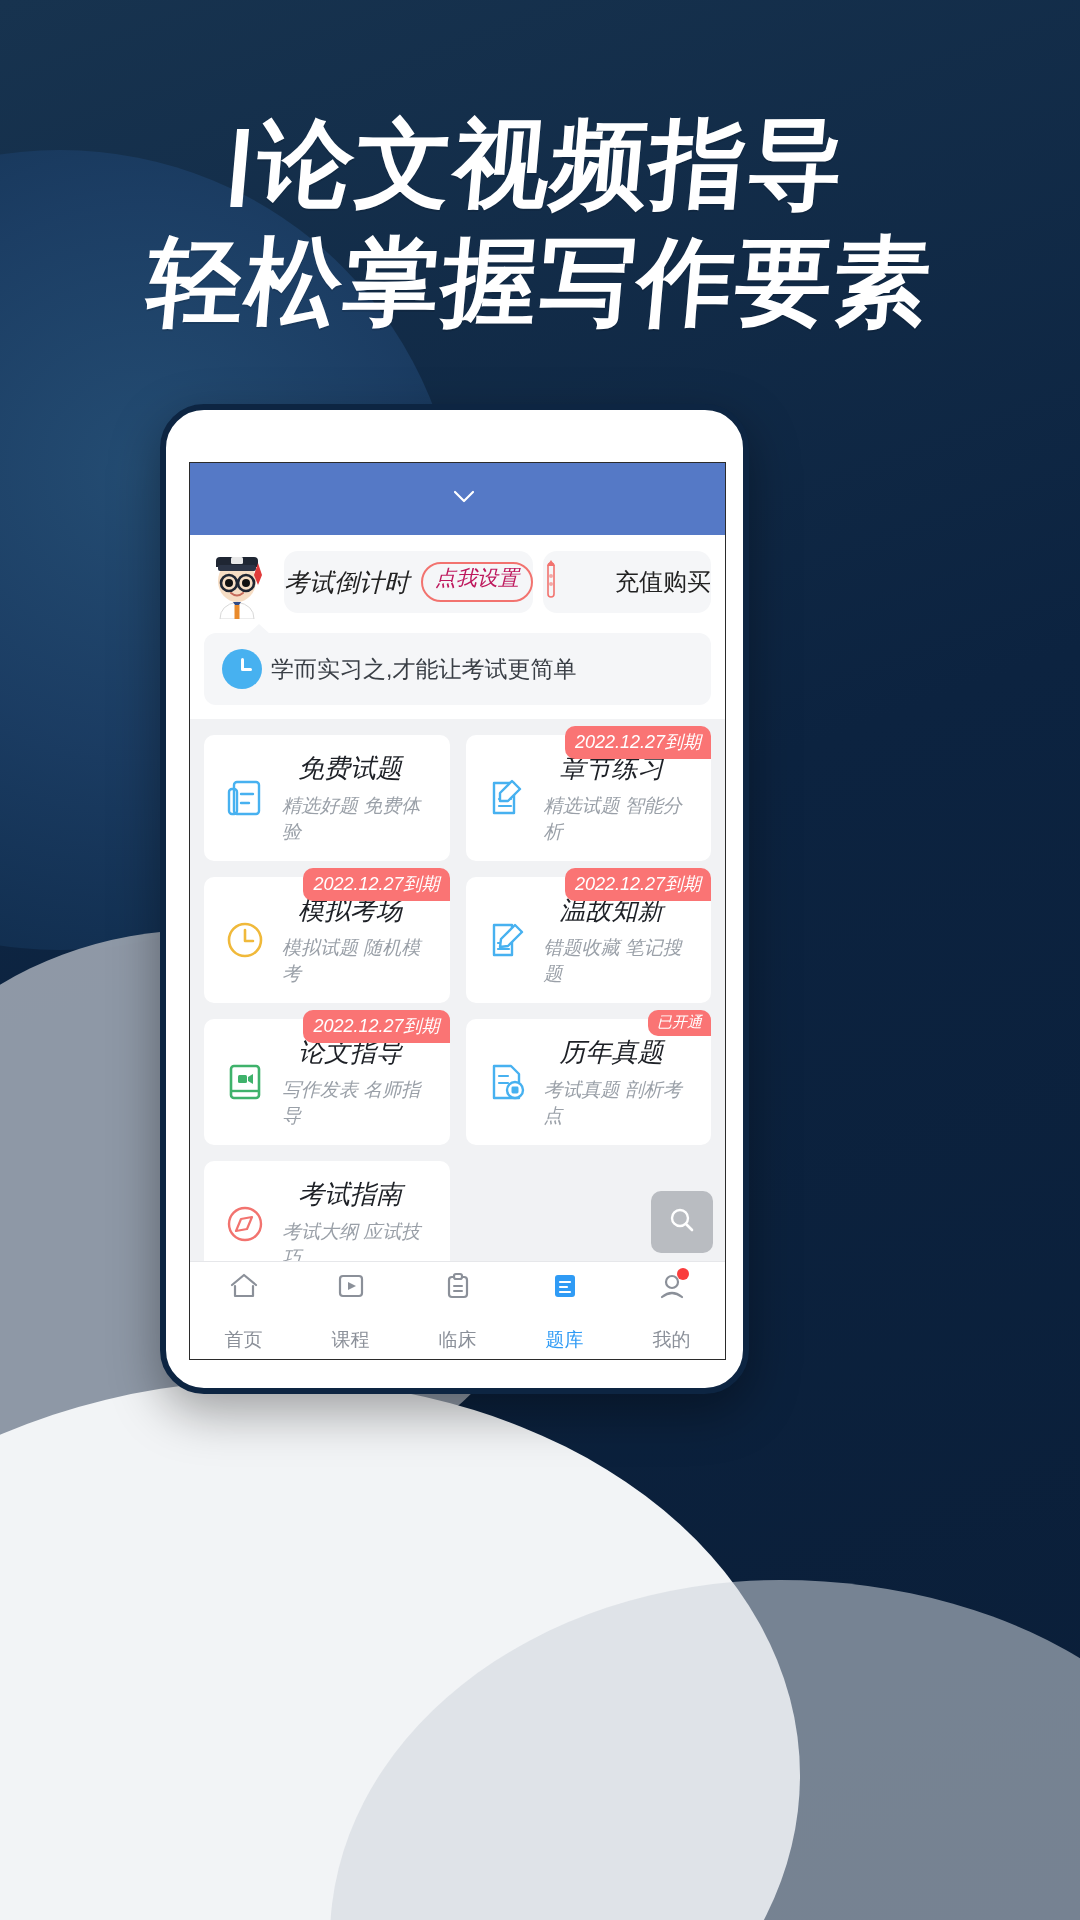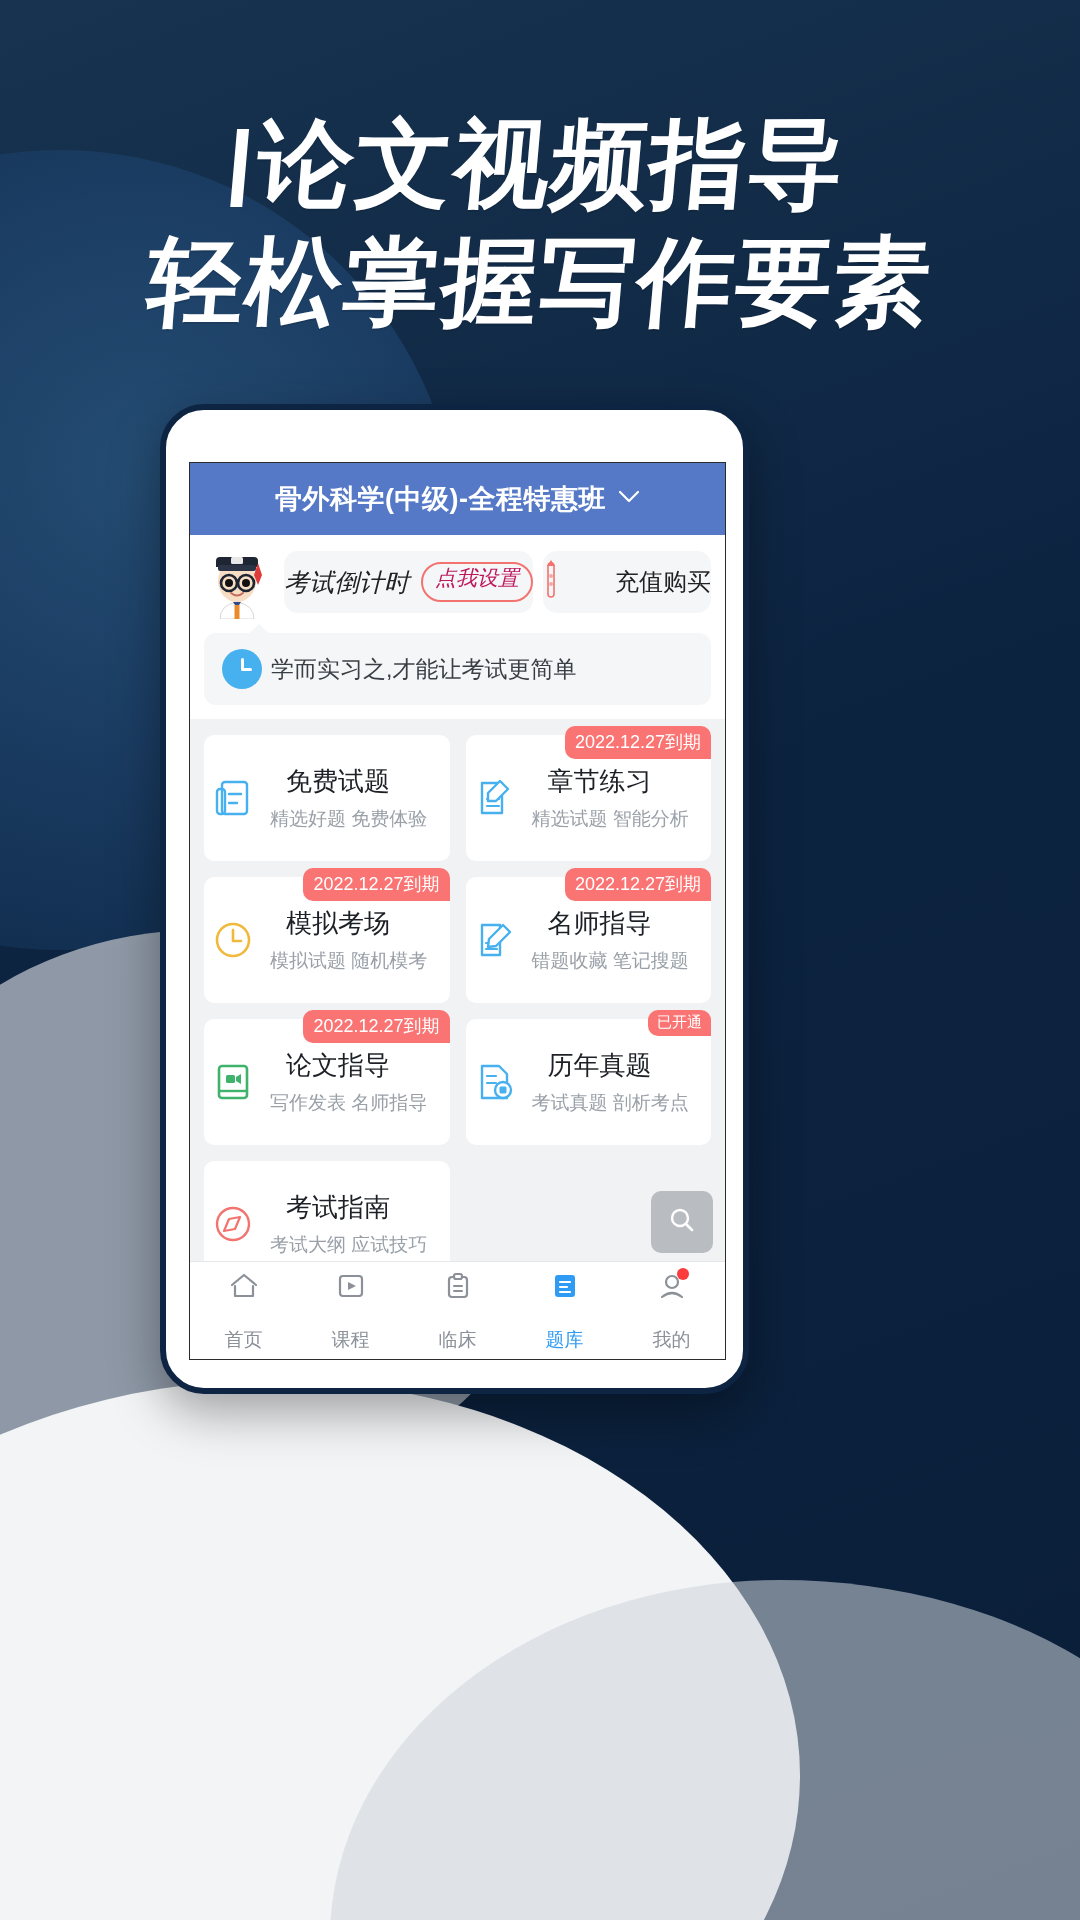--- a/index.html
+++ b/index.html
@@ -216,22 +216,23 @@
     grid-template-columns: 1fr 1fr;
     gap: 16px 16px;
   }
   .card {
     background: #fff;
     border-radius: 10px;
     height: 126px;
     display: flex;
     align-items: center;
     gap: 14px;
-    padding: 0 12px 0 6px;
+    padding: 0 12px 0 18px;
     position: relative;
+    font-style: italic;
   }
   .card .icon { width: 46px; height: 46px; flex: none; }
   .card .texts { display: flex; flex-direction: column; gap: 7px; }
   .card .c-title { font-size: 26px; color: #1d2026; font-weight: 500; margin-left: 16px; }
   .card .c-sub { font-size: 19px; color: #9aa0a8; }
   .badge {
     position: absolute;
     right: 0; top: -9px;
     background: #fa7474;
     color: #fff;
@@ -294,21 +295,20 @@
   <div class="line">
     <span class="bar"></span><span>论文视频指导</span>
   </div>
   <div class="line">轻松掌握写作要素</div>
 </div>
 
 <div class="phone">
   <div class="screen">
 
     <div class="app-header">
-      <span class="title">骨外科学(中级)-全程特惠班</span>
       <span class="chev">
         <svg width="22" height="14" viewBox="0 0 22 14" fill="none">
             <path d="M2 2 L11 11 L20 2" stroke="#ffffff" stroke-width="2.2" stroke-linecap="round" stroke-linejoin="round"></path>
           </svg>
       </span>
     </div>
 
     <div class="cd-row">
       <div class="avatar">
         <svg width="74" height="74" viewBox="0 0 74 74">
@@ -406,21 +406,21 @@
           <span class="badge">2022.12.27到期</span>
           <span class="icon">
             <svg width="46" height="46" viewBox="0 0 46 46" fill="none">
               <path d="M10 8 h18 v30 h-18 z" stroke="#47b1f0" stroke-width="2.4" stroke-linejoin="round"></path>
               <line x1="14" y1="26" x2="25" y2="26" stroke="#47b1f0" stroke-width="2.2" stroke-linecap="round"></line>
               <line x1="14" y1="32" x2="25" y2="32" stroke="#47b1f0" stroke-width="2.2" stroke-linecap="round"></line>
               <path d="M31 8 l7 7 l-14 14 l-8 1 l1 -8 z" stroke="#47b1f0" stroke-width="2.4" stroke-linejoin="round" fill="#fff"></path>
             </svg>
           </span>
           <span class="texts">
-            <span class="c-title">名师指导</span>
+            <span class="c-title">温故知新</span>
             <span class="c-sub">错题收藏 笔记搜题</span>
           </span>
         </div>
 
         <div class="card">
           <span class="badge">2022.12.27到期</span>
           <span class="icon">
             <svg width="46" height="46" viewBox="0 0 46 46" fill="none">
               <rect x="9" y="7" width="28" height="32" rx="3" stroke="#3fb26b" stroke-width="2.6"></rect>
               <line x1="9" y1="32" x2="37" y2="32" stroke="#3fb26b" stroke-width="2.4"></line>

